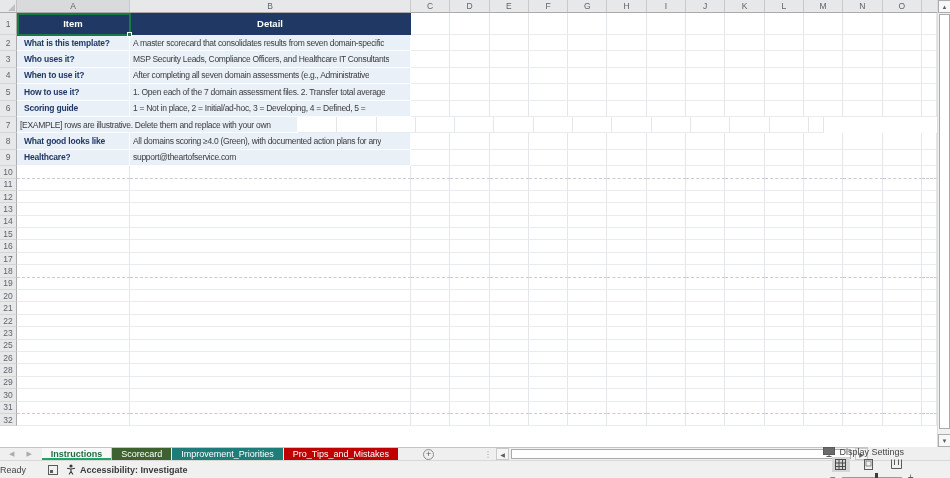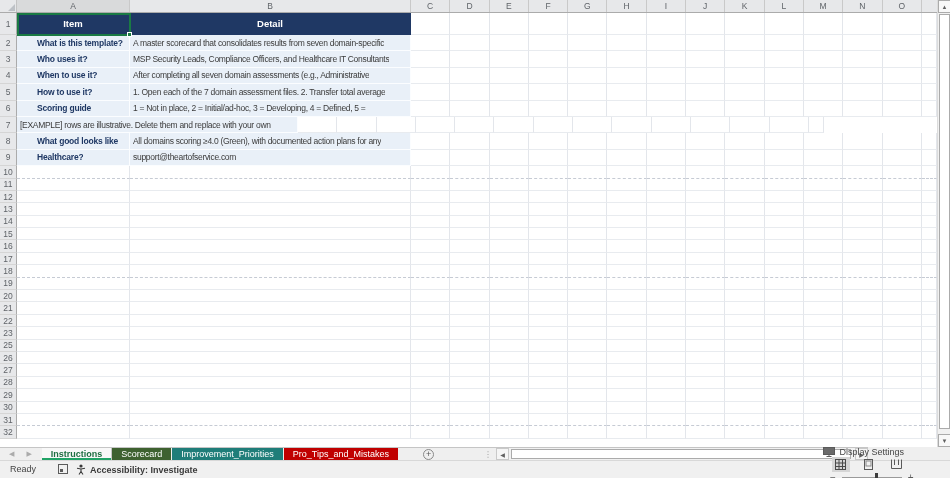--- a/index.html
+++ b/index.html
@@ -23,21 +23,21 @@
   .r1 { height:22px; } .rc { height:16.4px; } .re { height:12.4px; }
   .rh { width:17px; flex:none; background:#E7E8EA; border-right:1px solid #ABABAB; border-bottom:1px solid #D5D5D5;
     display:flex; align-items:center; justify-content:center; font-size:8.5px; color:#5F6368; }
   .c { flex:none; border-right:1px solid #E3E6EB; border-bottom:1px solid #E8EBEF; background:#fff; overflow:hidden; }
   .pb .c { border-bottom:1px dashed #C6CBD4; }
 
   .navy { background:#1F3864; border-right:1px solid #1F3864; border-bottom:1px solid #1F3864;
     color:#FFFFFF; font-weight:bold; font-size:9.5px; display:flex; align-items:center; justify-content:center; }
   .blue { background:#E9F0F8; border-right:1px solid #FBFDFF; border-bottom:1px solid #FBFDFF; display:flex; align-items:center; }
   .item-label { color:#1F3864; font-weight:bold; font-size:8.5px; letter-spacing:-0.2px;
-    padding-left:20px; white-space:nowrap; overflow:hidden; }
+    padding-left:7px; white-space:nowrap; overflow:hidden; }
   .detail-text { color:#3B3B3B; font-size:8.5px; letter-spacing:-0.3px;
     padding-left:3px; white-space:nowrap; overflow:hidden; }
 
   .sel-border { position:absolute; left:17px; top:13px; width:114px; height:23px;
     border:2px solid #1A7A44; pointer-events:none; }
   .fill-handle { position:absolute; left:127px; top:32px; width:5px; height:5px;
     background:#1A7A44; border:1px solid #fff; pointer-events:none; }
 
   
   .vscroll { position:absolute; right:0; top:0; width:13px; height:447px; background:#F1F1F1; border-left:1px solid #DCDCDC; }
@@ -62,21 +62,21 @@
   .splitter { align-self:center; color:#9A9A9A; font-size:8px; margin-right:4px; flex:none; }
   .hscroll { display:flex; align-items:stretch; width:372px; flex:none; }
   .hs-btn { width:13px; border:1px solid #C9C9C9; background:#F5F5F5; color:#606060; font-size:6px;
     display:flex; align-items:center; justify-content:center; flex:none; }
   .hs-track { flex:1; background:#F1F1F1; position:relative; }
   .hs-thumb { position:absolute; left:2px; top:1px; bottom:1px; right:4px; background:#FFFFFF; border:1px solid #ABABAB; }
 
   
   .status-bar { position:absolute; left:0; top:460px; width:950px; height:18px; background:#F0F0F0;
     border-top:1px solid #D8D8D8; display:flex; align-items:center; font-size:9px; color:#454545; }
-  .sb-left { display:flex; align-items:flex-start; gap:8px; padding-left:10px; }
+  .sb-left { display:flex; align-items:center; gap:8px; }
   .sb-ready { margin-right:14px; }
   .sb-acc { display:flex; align-items:center; gap:4px; font-weight:bold; color:#3A3A3A; }
   .sb-right { margin-left:auto; display:flex; align-items:center; padding-right:20px;flex-direction:column; }
   .sb-display { display:flex; align-items:center; gap:4px; margin-right:26px; }
   .view-icons { display:flex; align-items:center; gap:10px; margin-right:16px; }
   .view-btn { width:18px; height:15px; display:flex; align-items:center; justify-content:center; }
   .view-active { background:#D5D5D5; }
   .zoom-ctl { display:flex; align-items:center; gap:6px; margin-right:10px; }
   .zoom-track { width:60px; height:1px; background:#9A9A9A; position:relative; }
   .zoom-thumb { position:absolute; left:55%; top:-4px; width:3px; height:9px; background:#3C3C3C; }
@@ -590,39 +590,20 @@
         <div class="c w-s"></div>
         <div class="c w-s"></div>
         <div class="c w-s"></div>
         <div class="c w-s"></div>
         <div class="c w-s"></div>
         <div class="c w-s"></div>
         <div class="c w-p"></div>
       </div>
       <div class="row re">
         <div class="rh">26</div>
-        <div class="c w-a"></div>
-        <div class="c w-b"></div>
-        <div class="c w-s"></div>
-        <div class="c w-s"></div>
-        <div class="c w-s"></div>
-        <div class="c w-s"></div>
-        <div class="c w-s"></div>
-        <div class="c w-s"></div>
-        <div class="c w-s"></div>
-        <div class="c w-s"></div>
-        <div class="c w-s"></div>
-        <div class="c w-s"></div>
-        <div class="c w-s"></div>
-        <div class="c w-s"></div>
-        <div class="c w-s"></div>
-        <div class="c w-p"></div>
-      </div>
-      <div class="row re">
-        <div class="rh">27</div>
         <div class="c w-a"></div>
         <div class="c w-b"></div>
         <div class="c w-s"></div>
         <div class="c w-s"></div>
         <div class="c w-s"></div>
         <div class="c w-s"></div>
         <div class="c w-s"></div>
         <div class="c w-s"></div>
         <div class="c w-s"></div>
         <div class="c w-s"></div>

